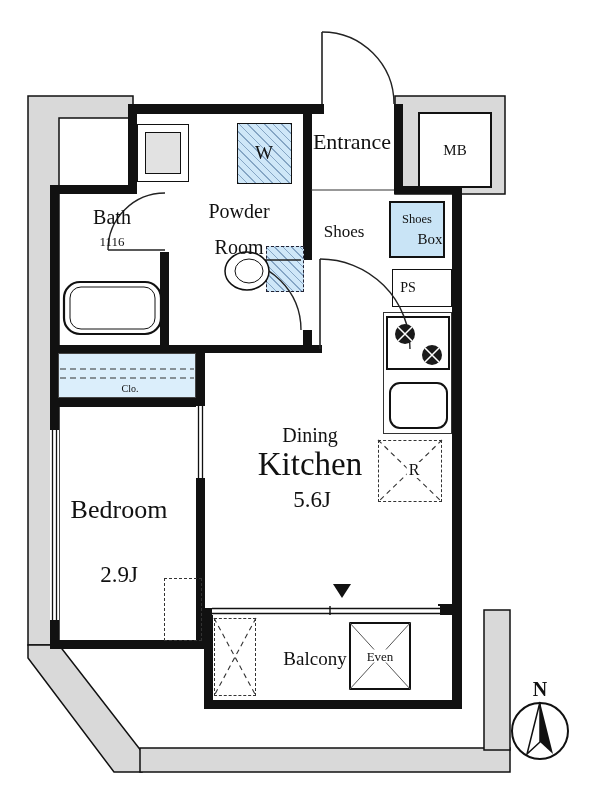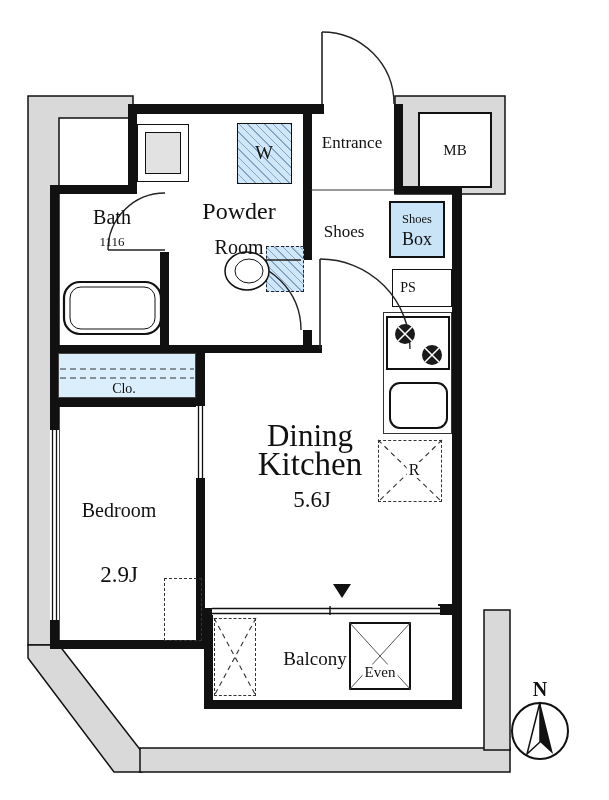--- a/index.html
+++ b/index.html
@@ -114,35 +114,35 @@
     <rect x="196" y="406" width="9" height="72" fill="#fff"></rect>
     <path d="M198.5,406 V478 M202.5,406 V478" stroke="#111" stroke-width="1.3"></path>
 
     <polygon points="333,584 351,584 342,598" fill="#111"></polygon>
 
     <circle cx="540" cy="731" r="28" fill="none" stroke="#111" stroke-width="2"></circle>
     <polygon points="540,702 527,754 540,742" fill="#fff" stroke="#111" stroke-width="1.5"></polygon>
     <polygon points="540,702 553,754 540,742" fill="#111"></polygon>
   </svg>
 
-  <div class="label" style="left:352px;top:142px;font-size:17px">Entrance</div>
+  <div class="label" style="left:352px;top:142px;font-size:22px">Entrance</div>
   <div class="label" style="left:455px;top:150px;font-size:15px">MB</div>
   <div class="label" style="left:264px;top:152px;font-size:19px">W</div>
-  <div class="label" style="left:239px;top:211px;font-size:24px">Powder</div>
+  <div class="label" style="left:239px;top:211px;font-size:20px">Powder</div>
   <div class="label" style="left:239px;top:247px;font-size:20px">Room</div>
   <div class="label" style="left:112px;top:217px;font-size:20px">Bath</div>
   <div class="label" style="left:112px;top:241px;font-size:13px">1116</div>
   <div class="label" style="left:344px;top:231px;font-size:17px">Shoes</div>
   <div class="label" style="left:417px;top:219px;font-size:12.5px">Shoes</div>
-  <div class="label" style="left:417px;top:239px;font-size:18px">Box</div>
+  <div class="label" style="left:430px;top:239px;font-size:15px">Box</div>
   <div class="label" style="left:408px;top:288px;font-size:14px">PS</div>
-  <div class="label" style="left:310px;top:435px;font-size:31px">Dining</div>
+  <div class="label" style="left:310px;top:435px;font-size:20px">Dining</div>
   <div class="label" style="left:310px;top:464px;font-size:33px">Kitchen</div>
   <div class="label" style="left:312px;top:499px;font-size:23px">5.6J</div>
-  <div class="label" style="left:124px;top:389px;font-size:14px">Clo.</div>
-  <div class="label" style="left:119px;top:510px;font-size:20px">Bedroom</div>
+  <div class="label" style="left:130px;top:389px;font-size:10px">Clo.</div>
+  <div class="label" style="left:119px;top:510px;font-size:26px">Bedroom</div>
   <div class="label" style="left:119px;top:574px;font-size:23px">2.9J</div>
   <div class="label wbg" style="left:414px;top:470px;font-size:16px">R</div>
   <div class="label" style="left:315px;top:658px;font-size:19px">Balcony</div>
-  <div class="label wbg" style="left:380px;top:672px;font-size:15px">Even</div>
+  <div class="label wbg" style="left:380px;top:656px;font-size:13px">Even</div>
   <div class="label" style="left:540px;top:689px;font-size:20px;font-weight:bold">N</div>
 
 </div>
 
 </body></html>

